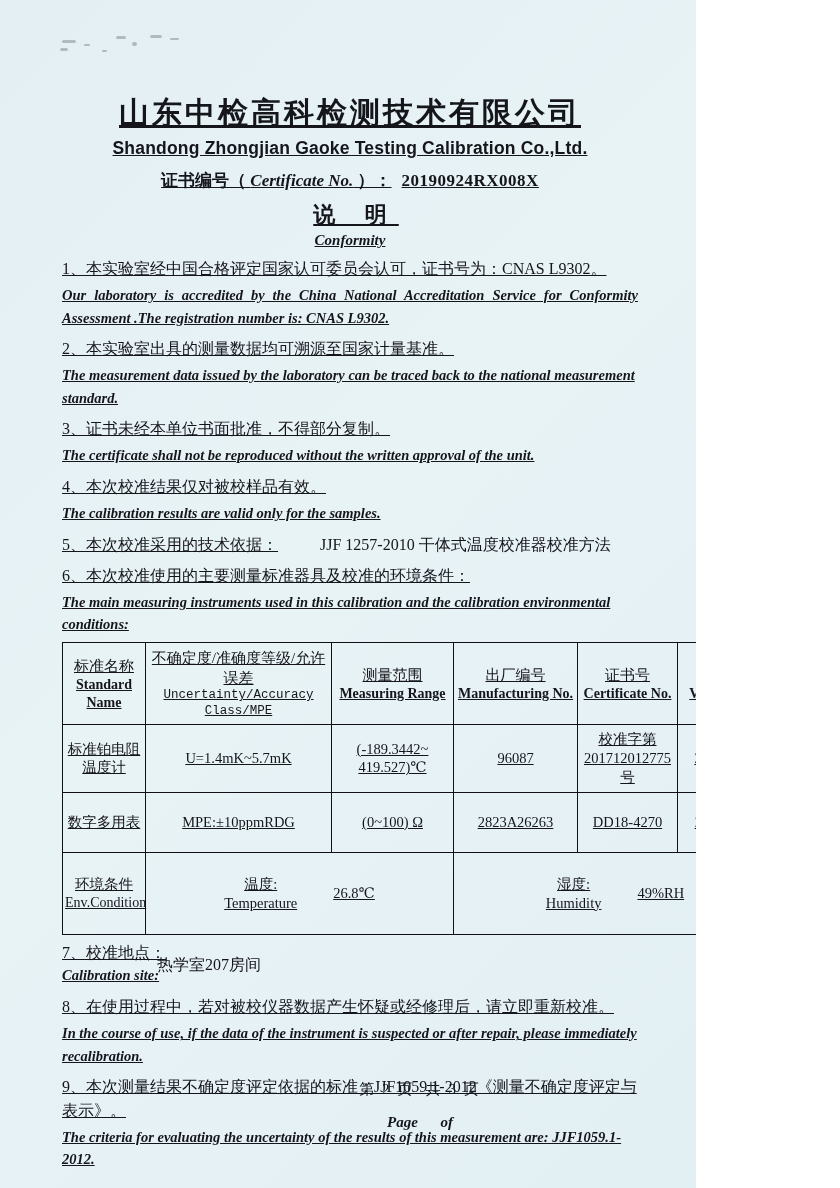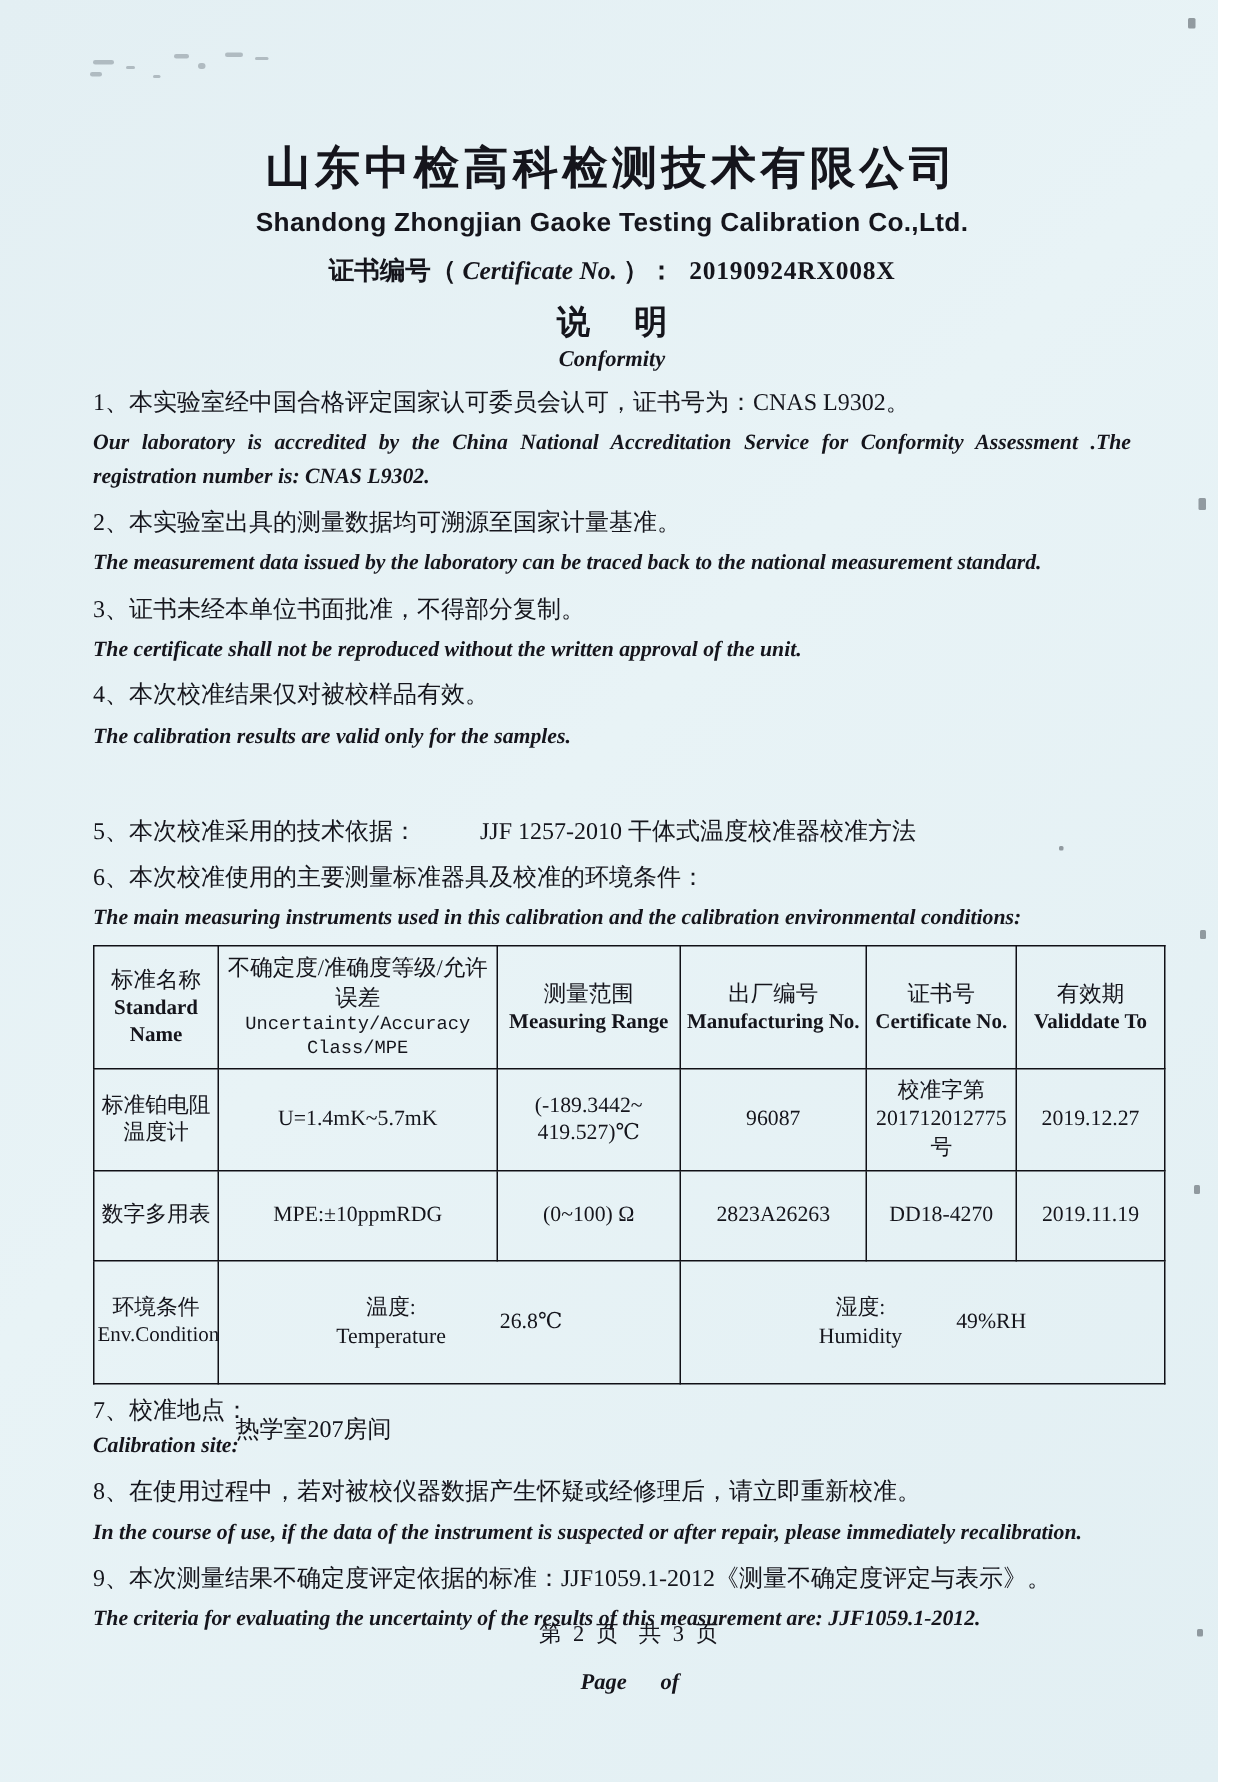--- a/index.html
+++ b/index.html
@@ -1,23 +1,24 @@
 <!DOCTYPE html>
 <html><head>
 <meta charset="utf-8">
 <style>
   html,body{margin:0;padding:0;}
   .page{
     position:relative;
-    width:812px;height:1188px;
+    width:696px;height:1188px;
     background:#e6f1f5;
     background:linear-gradient(135deg,#e3eff3 0%,#e8f3f6 45%,#e2eff3 100%);
     font-family:"Liberation Serif","DejaVu Serif",serif;
     color:#15151c;
     overflow:hidden;
+    text-decoration:underline;
   }
   .content{padding:0 58px 0 62px;}
 
   
   .company-cn{
     padding-top:96px;text-align:center;
     font-size:30px;font-weight:700;letter-spacing:3px;line-height:1.1;
   }
   .company-en{
     margin-top:9px;text-align:center;
@@ -28,21 +29,21 @@
   .cert-line .en{font-style:italic;}
   .cert-line .no{margin-left:10px;letter-spacing:.5px;}
   .doc-title-cn{margin-top:8px;text-align:center;font-size:22px;font-weight:700;letter-spacing:12px;text-indent:12px;}
   .doc-title-en{margin-top:2px;text-align:center;font-size:15px;font-weight:700;font-style:italic;}
 
   
   .items{margin-top:6px;}
   .cn-line{font-size:16px;line-height:1.45;margin-top:8px;}
   .en-line{font-size:14.5px;font-weight:700;font-style:italic;line-height:1.55;margin-top:4px;}
   .en-just{text-align:justify;}
-  .item5-val{display:inline-block;margin-left:42px;margin-top:33px;}
+  .item5-val{display:inline-block;margin-left:42px;}
 
   
   table.std{
     border-collapse:collapse;margin-top:6px;
     table-layout:fixed;width:714px;
   }
   table.std td,table.std th{
     border:1.6px solid #101016;
     text-align:center;vertical-align:middle;
     padding:3px 2px;white-space:pre-line;

